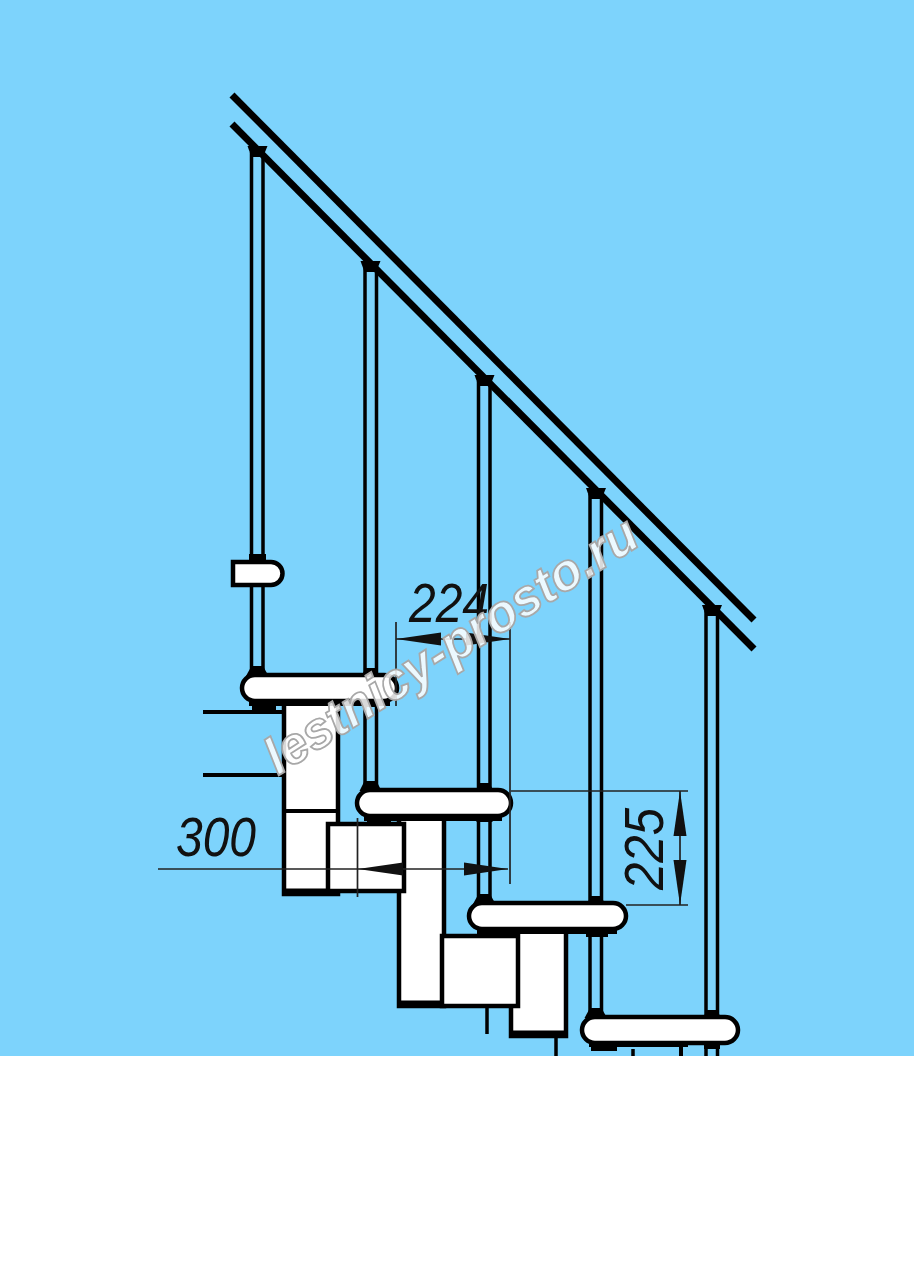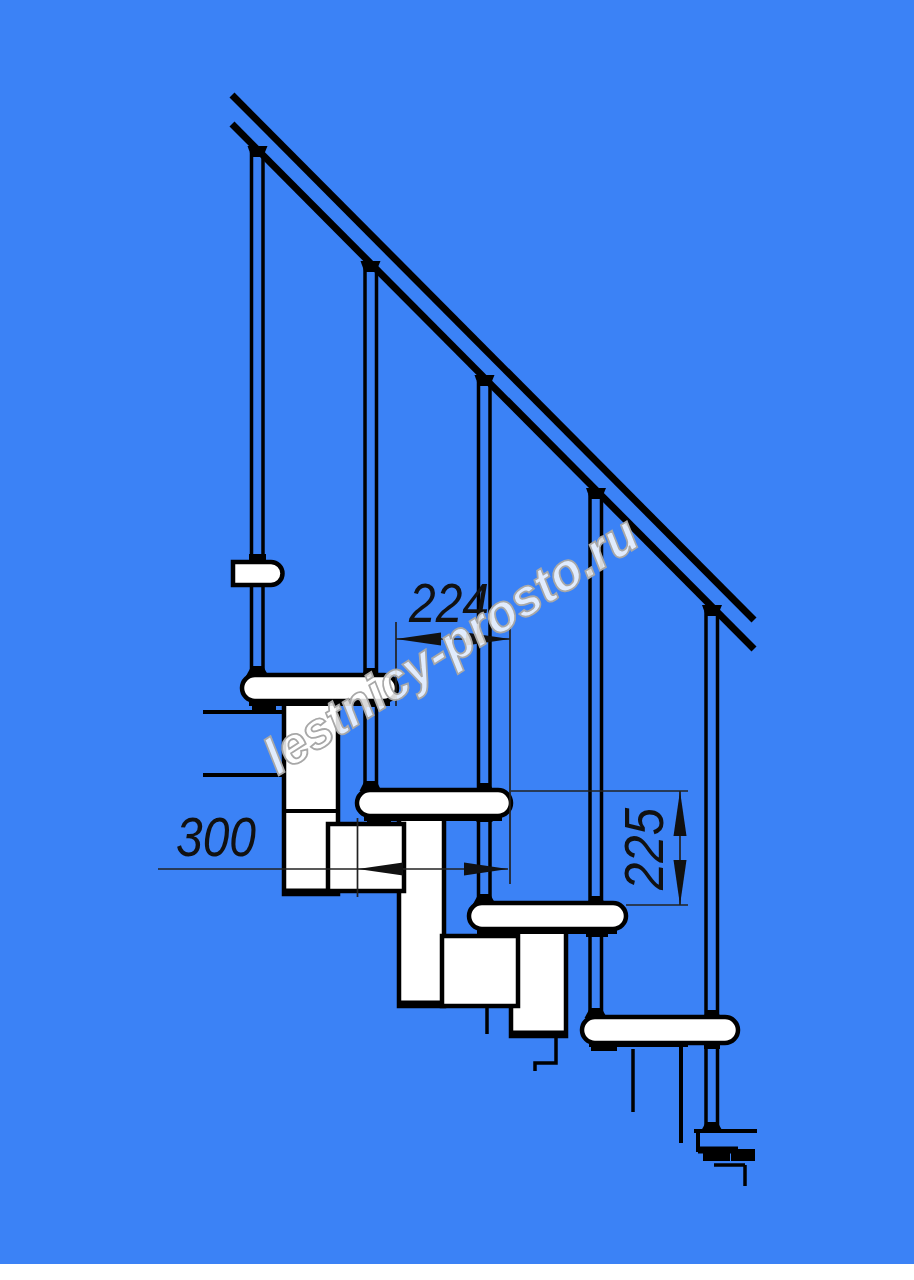--- a/index.html
+++ b/index.html
@@ -1,16 +1,16 @@
 <!DOCTYPE html>
 <html><head>
 <meta charset="utf-8">
 <style>
   html,body{margin:0;padding:0;background:#ffffff;}
-  .canvas{position:relative;width:914px;height:1264px;background:#3b82f6;overflow:hidden;
+  .canvas{position:relative;width:914px;height:1056px;background:#7dd3fc;overflow:hidden;
           font-family:"Liberation Sans",sans-serif;text-decoration:underline;}
   svg{display:block;}
   .rail{stroke:#000;stroke-width:7;}
   .bal{stroke:#000;stroke-width:3.5;}
   .mod{fill:#fff;stroke:#000;stroke-width:4.5;}
   .step{fill:#fff;stroke:#000;stroke-width:4.5;}
   .bold7{stroke:#000;stroke-width:7;}
   .med{stroke:#000;stroke-width:4;fill:none;}
   .brk{stroke:#000;stroke-width:3.5;fill:none;}
   .ink{fill:#000;stroke:none;}

